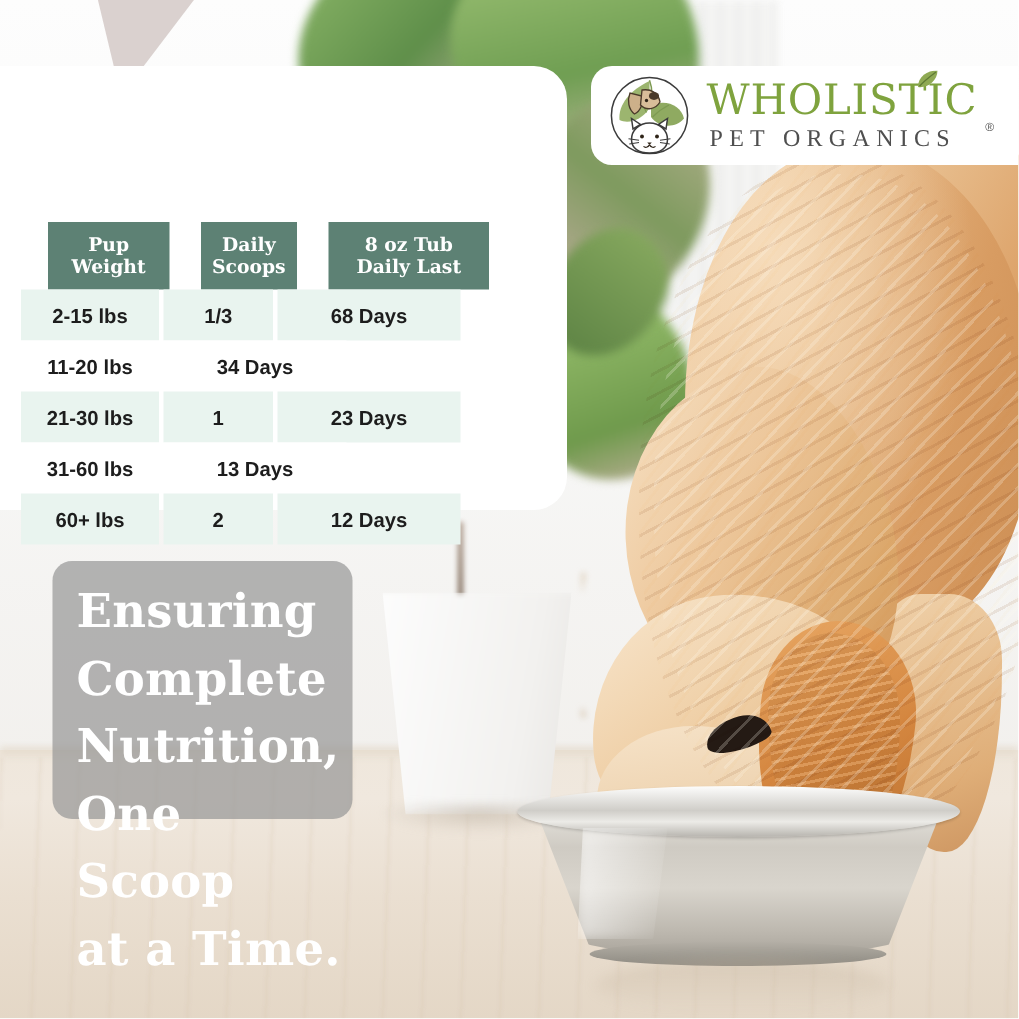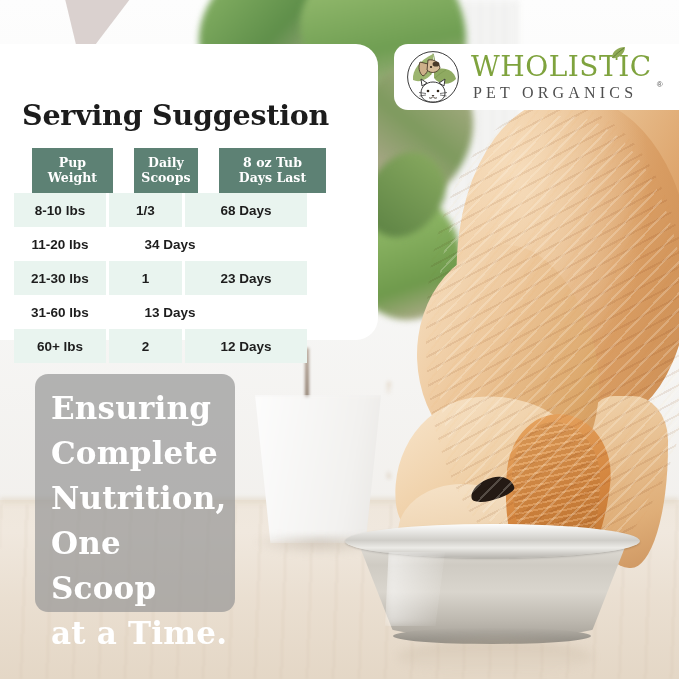--- a/index.html
+++ b/index.html
@@ -254,21 +254,21 @@
     font-size:16px; letter-spacing:4.2px; color:#4f4f4f;
     margin-top:3px; padding-left:2px;
   }
   .logo-reg {
     position:absolute; right:-11px; top:27px;
     font-family:"Liberation Sans", sans-serif; font-size:8px; color:#555;
   }
 
   
   .tagline-box {
-    position:absolute; left:35px; top:374px; width:200px; height:238px;
+    position:absolute; left:35px; top:374px; width:200px; height:172px;
     background:rgba(150,150,150,.70);
     border-radius:13px;
     padding:12px 0 0 16px;
   }
   .tagline-text {
     font-family:"DejaVu Serif", serif; font-weight:700;
     font-size:31px; line-height:45px; color:#ffffff;
     letter-spacing:.2px;
   }
 </style>
@@ -317,42 +317,41 @@
       <div class="bowl-body"></div>
       <div class="bowl-base"></div>
       <div class="bowl-inner"></div>
       <div class="bowl-rim"></div>
       <div class="bowl-sheen"></div>
       <div class="bowl-reflection"></div>
     </div>
   </div>
 
   <div class="card">
-    <div class="card-title">Serving Suggestion</div>
 
     <div class="table">
 
       <div class="trow thead">
         <div class="tcell c1">
           <div>Pup</div>
           <div>Weight</div>
         </div>
         <div class="tcell c2">
           <div>Daily</div>
           <div>Scoops</div>
         </div>
         <div class="tcell c3">
           <div>8 oz Tub</div>
-          <div>Days Last</div>
+          <div>Daily Last</div>
         </div>
       </div>
 
       <div class="tbody">
         <div class="trow alt">
-          <div class="tcell c1">8-10 lbs</div>
+          <div class="tcell c1">2-15 lbs</div>
           <div class="tcell c2">1/3</div>
           <div class="tcell c3">68 Days</div>
         </div>
         <div class="trow plain">
           <div class="tcell c1">11-20 lbs</div>
           <div class="tcell c3">34 Days</div>
         </div>
         <div class="trow alt">
           <div class="tcell c1">21-30 lbs</div>
           <div class="tcell c2">1</div>

